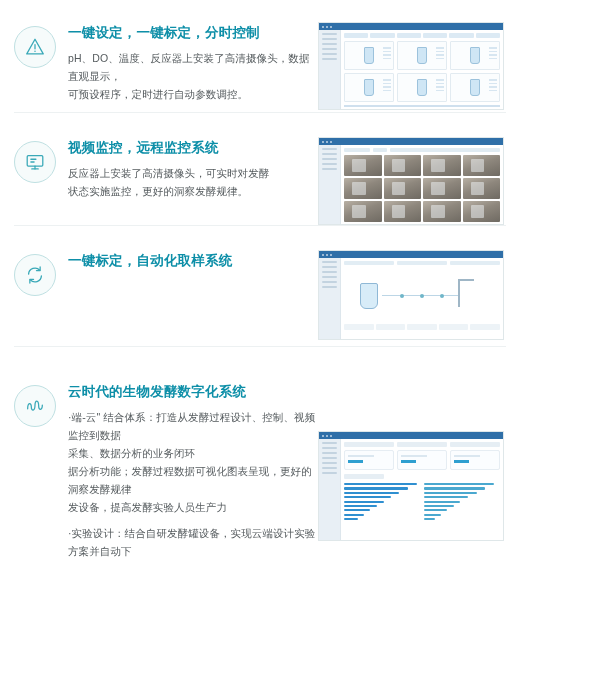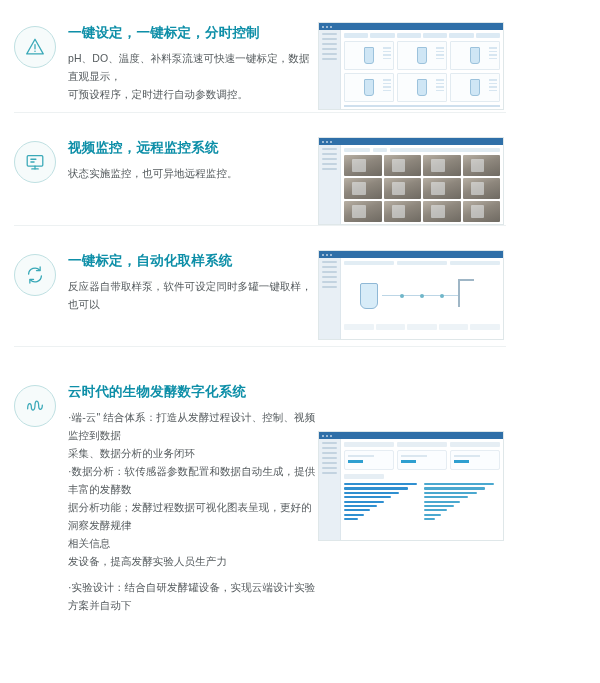--- a/index.html
+++ b/index.html
@@ -232,21 +232,21 @@
     <div class="icon-badge">
       <svg width="22" height="22" viewBox="0 0 24 24" fill="none" stroke="#3aa9b8" stroke-width="1.4" stroke-linecap="round" stroke-linejoin="round">
         <path d="M12 3.5 L21 19.5 L3 19.5 Z"></path>
         <line x1="12" y1="9.5" x2="12" y2="14"></line>
         <circle cx="12" cy="16.6" r="0.8" fill="#3aa9b8" stroke="none"></circle>
       </svg>
     </div>
     <div class="txt">
       <div class="sec-title">一键设定，一键标定，分时控制</div>
       <div class="sec-body">
-        <span class="ln">pH、DO、温度、补料泵流速可快速一键标定，数据 直观显示，</span>
+        <span class="ln">pH、DO、温度、反应器上安装了高清摄像头，数据 直观显示，</span>
         <span class="ln">可预设程序，定时进行自动参数调控。</span>
       </div>
     </div>
     <div class="shot" style="width:186px; height:88px; margin-top:0;">
       <div class="topbar">
         <span class="dot"></span>
           <span class="dot"></span>
           <span class="dot"></span>
       </div>
       <div class="body">
@@ -340,21 +340,22 @@
         <rect x="3.5" y="5" width="17" height="11.5" rx="1.2"></rect>
         <line x1="8.5" y1="19.5" x2="15.5" y2="19.5"></line>
         <line x1="12" y1="16.5" x2="12" y2="19.5"></line>
         <line x1="7.5" y1="9" x2="13" y2="9"></line>
         <line x1="7.5" y1="12" x2="11" y2="12"></line>
       </svg>
     </div>
     <div class="txt">
       <div class="sec-title">视频监控，远程监控系统</div>
       <div class="sec-body">
-        <span class="ln">状态实施监控，也可异地远程监控。</span>
+        <span class="ln">反应器上安装了高清摄像头，可实时对发酵</span>
+        <span class="ln">状态实施监控，更好的洞察发酵规律。</span>
       </div>
     </div>
     <div class="shot" style="width:186px; height:88px;">
       <div class="topbar">
         <span class="dot"></span>
           <span class="dot"></span>
           <span class="dot"></span>
       </div>
       <div class="body">
         <div class="side">
@@ -396,21 +397,20 @@
       <svg width="22" height="22" viewBox="0 0 24 24" fill="none" stroke="#3aa9b8" stroke-width="1.4" stroke-linecap="round" stroke-linejoin="round">
         <path d="M5 11 A7 7 0 0 1 17.2 6.8"></path>
         <polyline points="17.6,3.2 17.6,7.2 13.6,7.2"></polyline>
         <path d="M19 13 A7 7 0 0 1 6.8 17.2"></path>
         <polyline points="6.4,20.8 6.4,16.8 10.4,16.8"></polyline>
       </svg>
     </div>
     <div class="txt">
       <div class="sec-title">一键标定，自动化取样系统</div>
       <div class="sec-body">
-        <span class="ln">反应器自带取样泵，软件可设定同时多罐一键取样，也可以</span>
       </div>
     </div>
     <div class="shot" style="width:186px; height:90px;">
       <div class="topbar">
         <span class="dot"></span>
           <span class="dot"></span>
           <span class="dot"></span>
       </div>
       <div class="body">
         <div class="side">
@@ -453,23 +453,21 @@
     <div class="icon-badge">
       <svg width="22" height="22" viewBox="0 0 24 24" fill="none" stroke="#3aa9b8" stroke-width="1.4" stroke-linecap="round" stroke-linejoin="round">
         <path d="M4 15 C4 8, 8 8, 8 13 C8 18, 12 18, 12 11 C12 5, 16 5, 16 12 C16 17, 20 17, 20 11"></path>
       </svg>
     </div>
     <div class="txt" style="max-width:262px;">
       <div class="sec-title">云时代的生物发酵数字化系统</div>
       <div class="sec-body">
         <span class="ln">·端-云" 结合体系：打造从发酵过程设计、控制、视频监控到数据</span>
         <span class="ln">采集、数据分析的业务闭环</span>
-        <span class="ln">·数据分析：软传感器参数配置和数据自动生成，提供丰富的发酵数</span>
         <span class="ln">据分析功能；发酵过程数据可视化图表呈现，更好的洞察发酵规律</span>
-        <span class="ln">相关信息</span>
         <span class="ln">发设备，提高发酵实验人员生产力</span>
         <span class="ln" style="margin-top:8px;">·实验设计：结合自研发酵罐设备，实现云端设计实验方案并自动下</span>
       </div>
     </div>
     <div class="shot" style="width:186px; height:110px; margin-top:50px;">
       <div class="topbar">
         <span class="dot"></span>
           <span class="dot"></span>
           <span class="dot"></span>
       </div>

